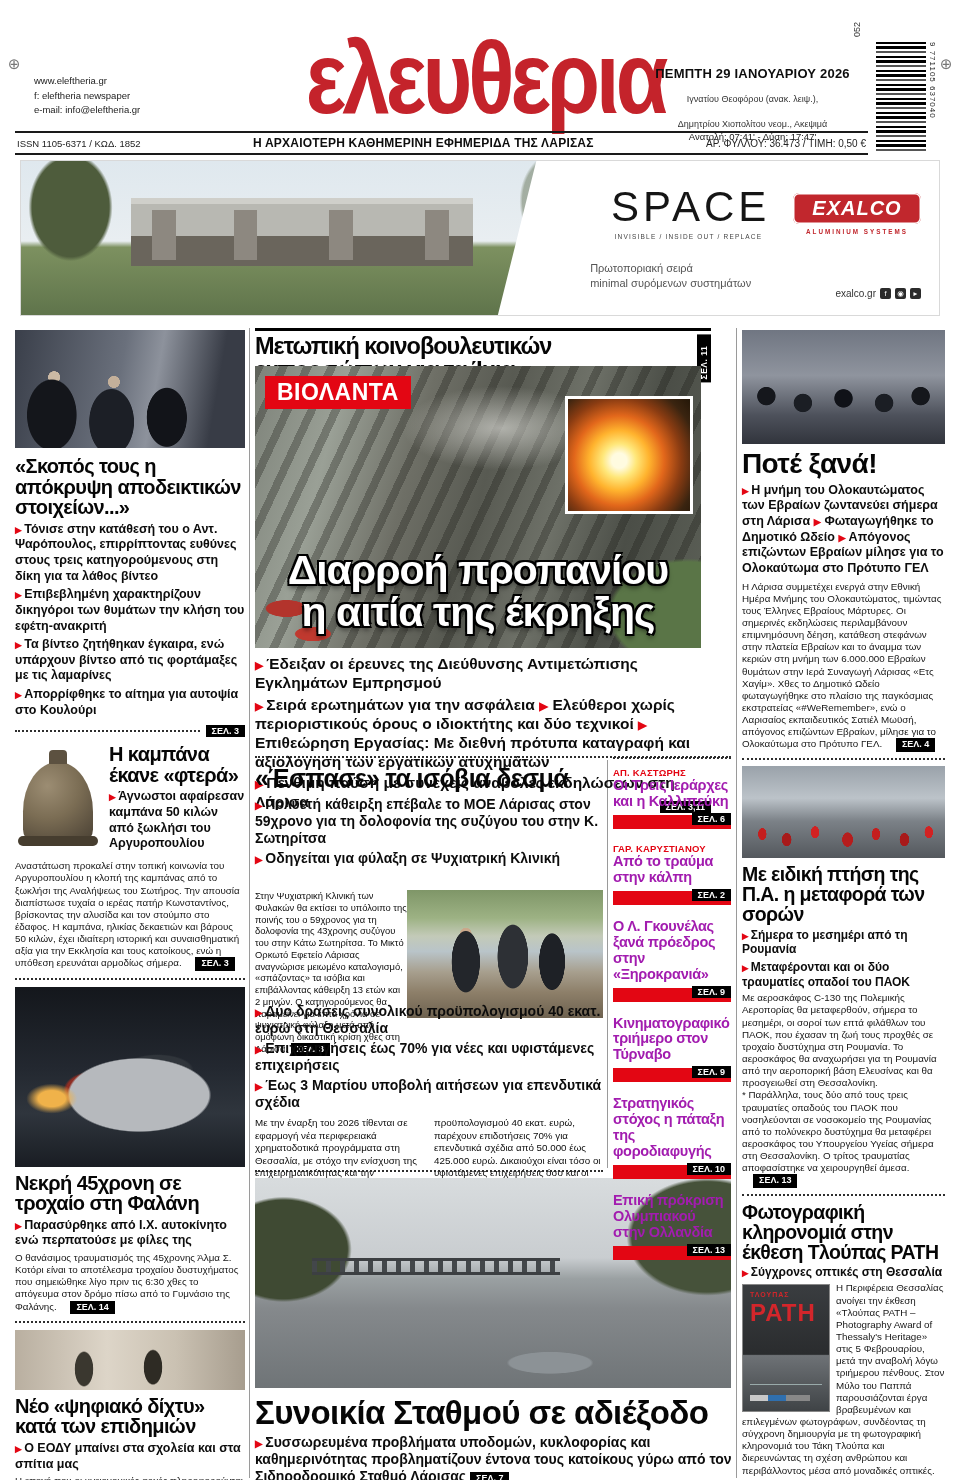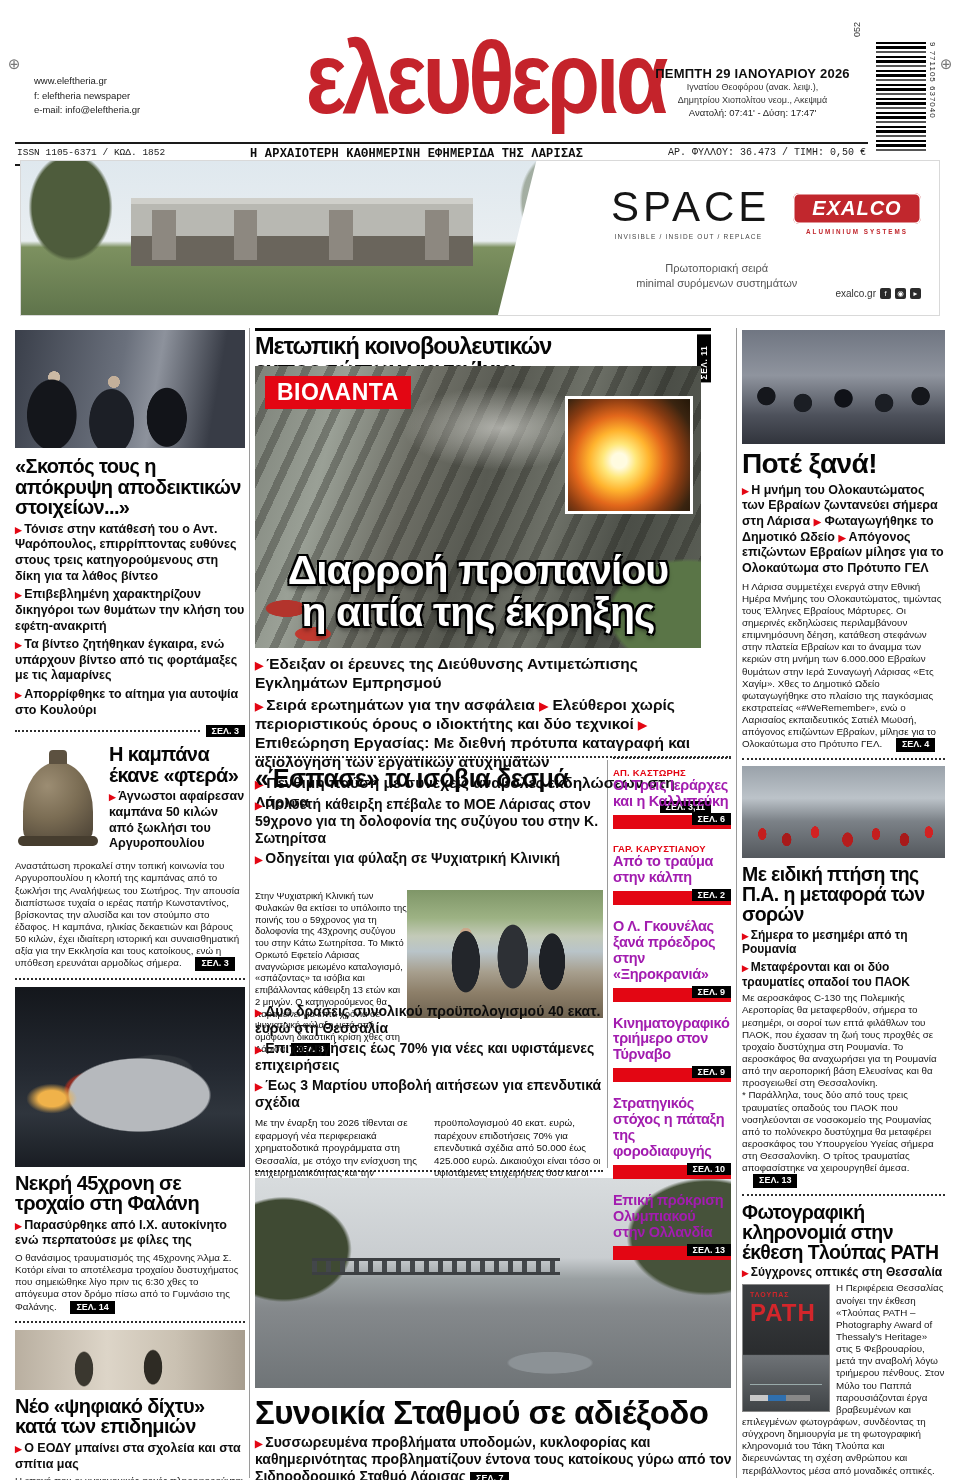--- a/index.html
+++ b/index.html
@@ -12,24 +12,24 @@
   .page{position:relative;width:960px;height:1480px;background:#fff;margin:0 auto;overflow:hidden;}
 
   
   .regmark{position:absolute;width:16px;height:16px;color:#777;font-size:15px;line-height:16px;text-align:center}
   .contact{position:absolute;left:34px;top:74px;font-size:9.5px;line-height:1.55;color:#222}
   .logo{position:absolute;left:235px;top:26px;width:500px;text-align:center;
         font-size:84px;font-weight:900;color:var(--mast);letter-spacing:-4px;
         transform:scale(1.02,1.22);transform-origin:center top;line-height:1;}
   .dateblock{position:absolute;left:640px;top:66px;width:225px;text-align:center}
   .dateblock .d1{font-size:13px;font-weight:800;letter-spacing:.2px}
-  .dateblock .d2{font-size:9px;color:#333;line-height:1.45;margin-top:0}
+  .dateblock .d2{font-size:9px;color:#333;line-height:1.45;margin-top:12px}
   .dateblock .d3{font-size:9.5px;color:#222;}
-  .mastrule{position:absolute;left:15px;top:142px;width:853px;border-top:2px solid #1a1a1a;border-bottom:2px solid #1a1a1a;
-            display:flex;justify-content:space-between;align-items:flex-start;padding:3px 2px;font-family:Liberation Mono, monospace;}
+  .mastrule{position:absolute;left:15px;top:131px;width:853px;border-top:2px solid #1a1a1a;border-bottom:2px solid #1a1a1a;
+            display:flex;justify-content:space-between;align-items:center;padding:3px 2px;}
   .mastrule .issn{font-size:9.5px;color:#222}
   .mastrule .tag{font-size:12px;font-weight:800;letter-spacing:.2px}
   .mastrule .issue{font-size:10px;color:#222}
   .barcode{position:absolute;left:876px;top:42px;width:50px;height:110px;
            background:repeating-linear-gradient(180deg,#000 0 2px,#fff 2px 4px,#000 4px 7px,#fff 7px 9px,#555 9px 11px,#fff 11px 14px);}
   .bcnum{position:absolute;left:928px;top:42px;height:116px;writing-mode:vertical-rl;font-size:8px;color:#222;letter-spacing:1px}
   .presscode{position:absolute;left:852px;top:22px;writing-mode:vertical-rl;transform:rotate(180deg);font-size:9px;color:#333}
 
   
   .ad{position:absolute;left:20px;top:160px;width:920px;height:156px;border:1px solid #d9d9d9;background:#fff;overflow:hidden}
@@ -38,21 +38,21 @@
       radial-gradient(70px 90px at 9% 30%,#4e5c3c 0 55%,rgba(0,0,0,0) 60%),
       radial-gradient(60px 80px at 97% 26%,#55644372 0 55%,rgba(0,0,0,0) 60%),
       linear-gradient(180deg,#dfe8ee 0%,#e9eef1 52%,#7d9160 56%,#5f744b 100%);}
   .ad .house{position:absolute;left:20%;top:24%;width:62%;height:44%;background:#b8b8b2;
       box-shadow:inset 0 -30px 0 #6a655c, inset 0 6px 0 #cfcfca;}
   .ad .house i{position:absolute;top:18%;bottom:8%;width:7%;background:#8d8880}
   .ad .diag{position:absolute;left:54%;top:-10%;width:14%;height:120%;background:#fff;transform:skewX(-14deg)}
   .ad .right{position:absolute;left:62%;right:0;top:0;height:100%}
   .ad .brand{position:absolute;left:6%;top:22px;font-size:42px;font-weight:300;letter-spacing:4px;color:#151515}
   .ad .brandsub{position:absolute;left:7%;top:72px;font-size:6.5px;letter-spacing:1.2px;color:#444}
-  .ad .adline{position:absolute;left:15px;width:64%;top:100px;text-align:center;font-size:11px;color:#555;line-height:1.35}
+  .ad .adline{position:absolute;left:0;width:64%;top:100px;text-align:left;font-size:11px;color:#555;line-height:1.35}
   .exalco{position:absolute;right:18px;top:32px;width:128px;text-align:center}
   .exalco .box{background:#c1272d;border-radius:6px;color:#fff;font-weight:800;font-style:italic;
                font-size:20px;padding:4px 0;letter-spacing:1px;box-shadow:0 0 0 1.5px #fff inset}
   .exalco .sub{margin-top:4px;font-size:6.3px;letter-spacing:2px;color:#c1272d;font-weight:700}
   .exsite{position:absolute;right:18px;bottom:16px;font-size:10px;color:#333;display:flex;align-items:center;gap:4px}
   .soc{display:inline-block;width:11px;height:11px;background:#2b2b2b;color:#fff;font-size:7.5px;line-height:11px;text-align:center;border-radius:2px}
 
   
   .vline{position:absolute;width:1px;background:#9a9a9a}
   .dashsep{border-top:2px dotted #2e2e2e;height:0}

